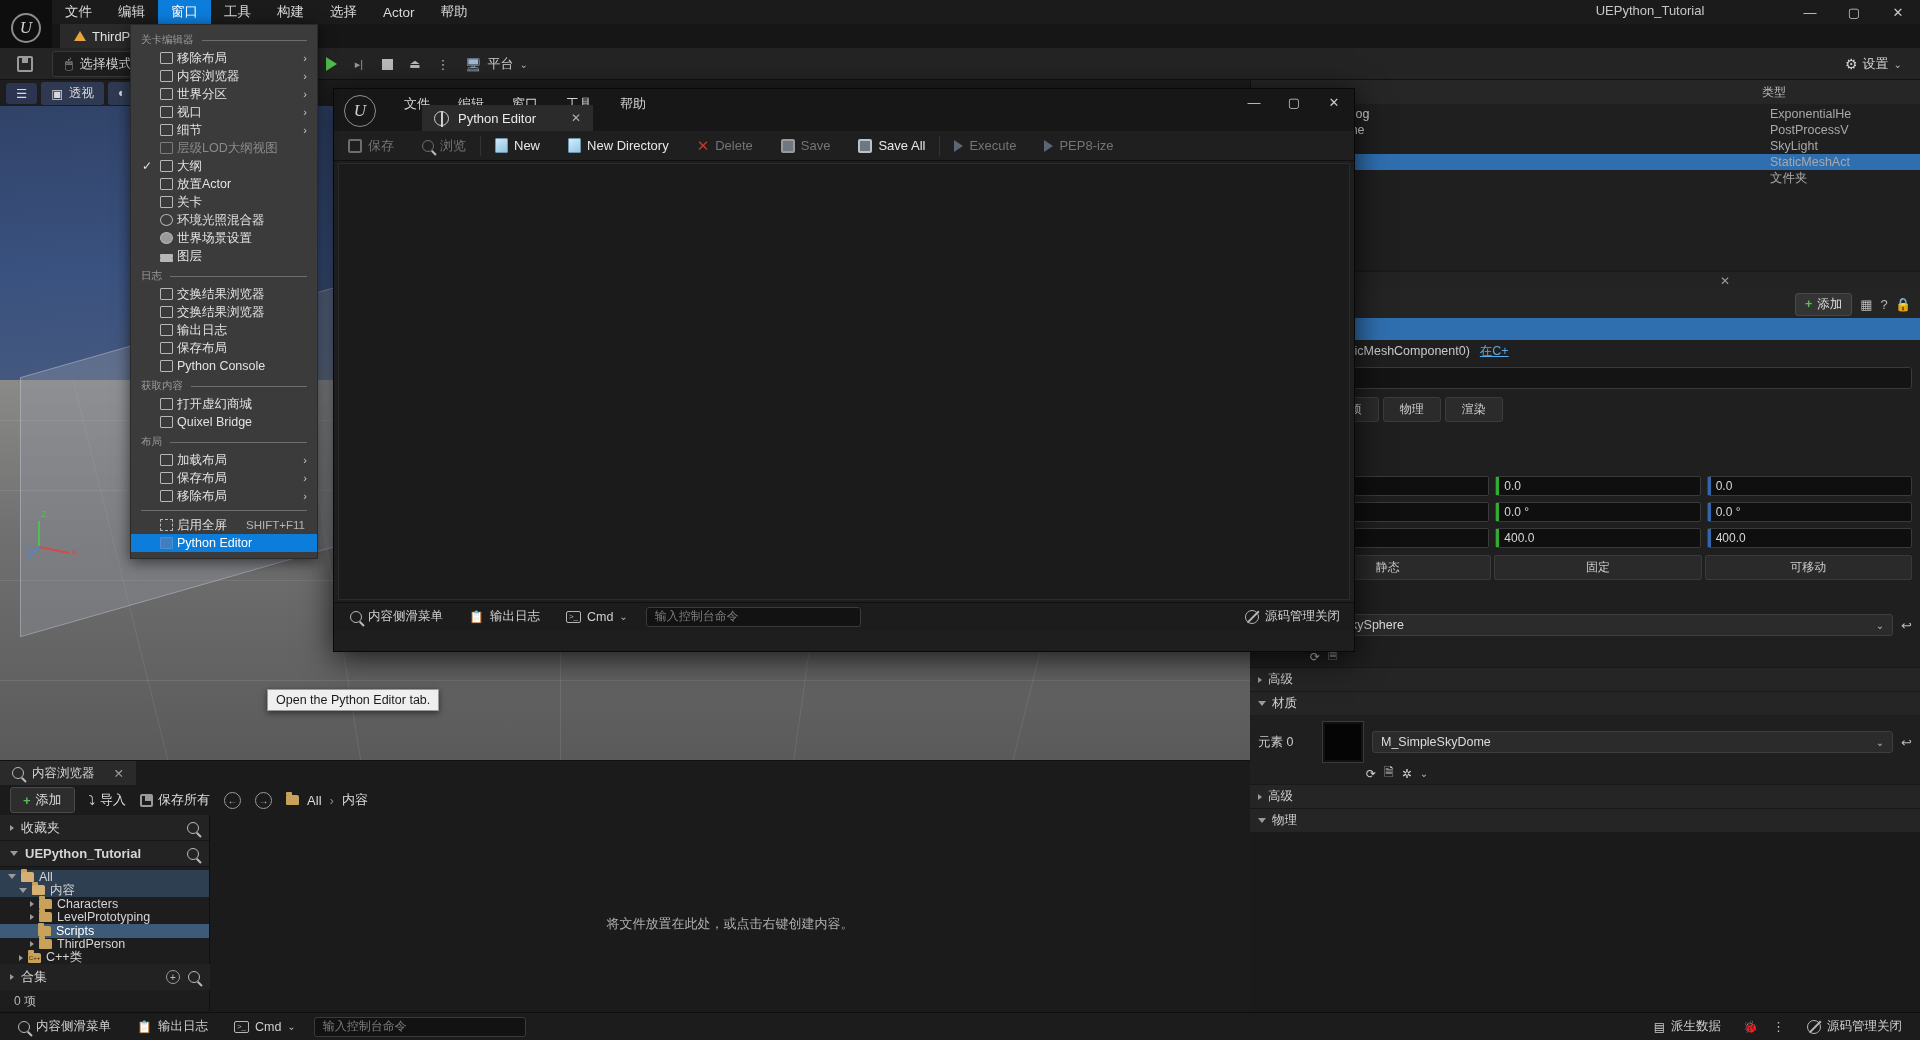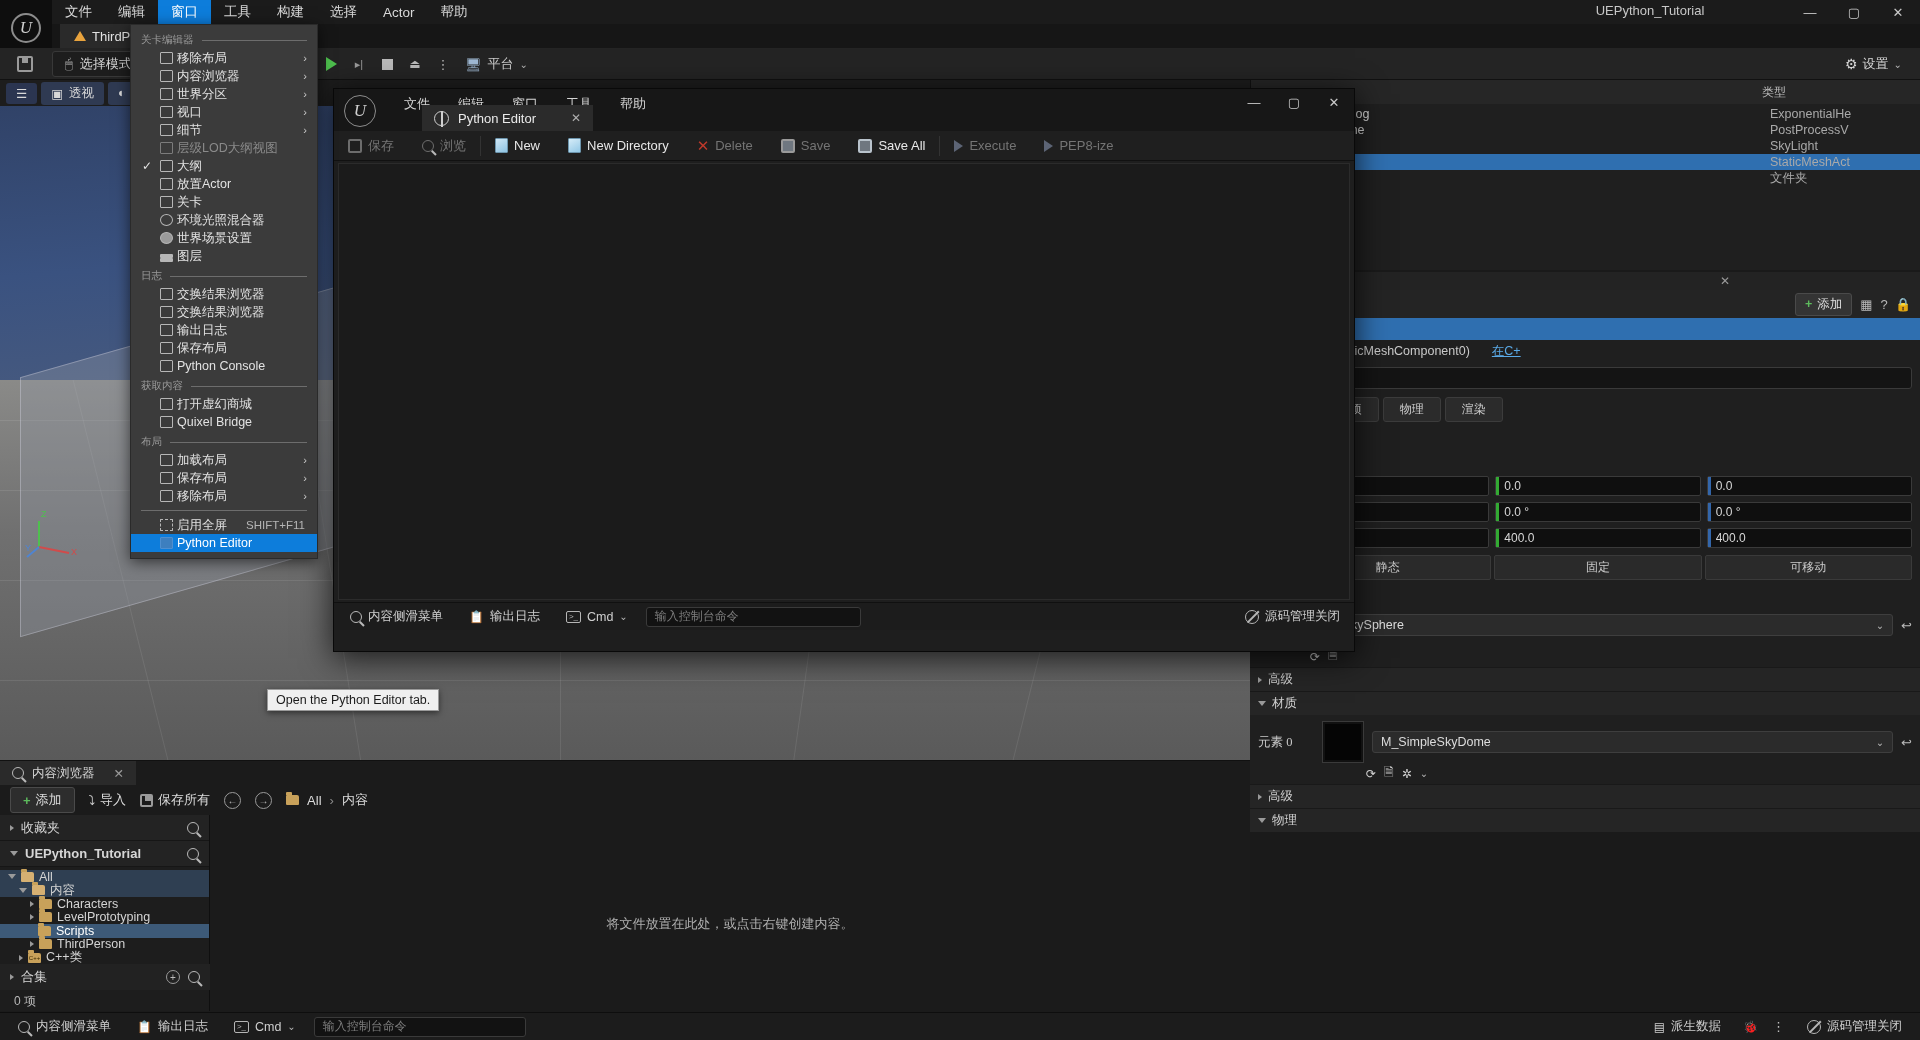--- a/index.html
+++ b/index.html
@@ -326,21 +326,21 @@
       <span class="plus">+</span>
       <span>添加</span>
     </div>
     <span style="color:#b8b8b8;">▦</span>
     <span style="color:#b8b8b8;">?</span>
     <span style="color:#b8b8b8;">🔒</span>
   </div>
   <div class="dp-banner">（实例）</div>
   <div class="dp-line">
     <span>Component (StaticMeshComponent0)</span>
-    <span class="link" style="margin-left:22px;">在C+</span>
+    <span class="link" style="margin-left:10px;">在C+</span>
   </div>
   <div class="searchbox"></div>
   <div class="tabstrip">
     <div class="t">LOD</div>
     <div class="t">杂项</div>
     <div class="t">物理</div>
     <div class="t">渲染</div>
   </div>
   <div style="height:48px;"></div>
   <div class="xform-row">
@@ -381,21 +381,21 @@
   </div>
   <div class="sect-head">
     <span class="caret"></span>
     <span>高级</span>
   </div>
   <div class="sect-head">
     <span class="caret down"></span>
     <span>材质</span>
   </div>
   <div class="asset-row">
-    <span style="width:56px;font-size:12.5px;color:#c9c9c9;font-family:Liberation Serif, serif;">元素 0</span>
+    <span style="width:56px;font-size:12.5px;color:#c9c9c9;">元素 0</span>
     <div class="thumb dark">
         <span class="ball"></span>
       </div>
     <div class="combo">
       <span>M_SimpleSkyDome</span>
       <span class="chev">⌄</span>
     </div>
     <span style="color:#bcbcbc;">↩</span>
   </div>
   <div style="padding-left:116px;display:flex;gap:8px;align-items:center;margin-top:-6px;">

